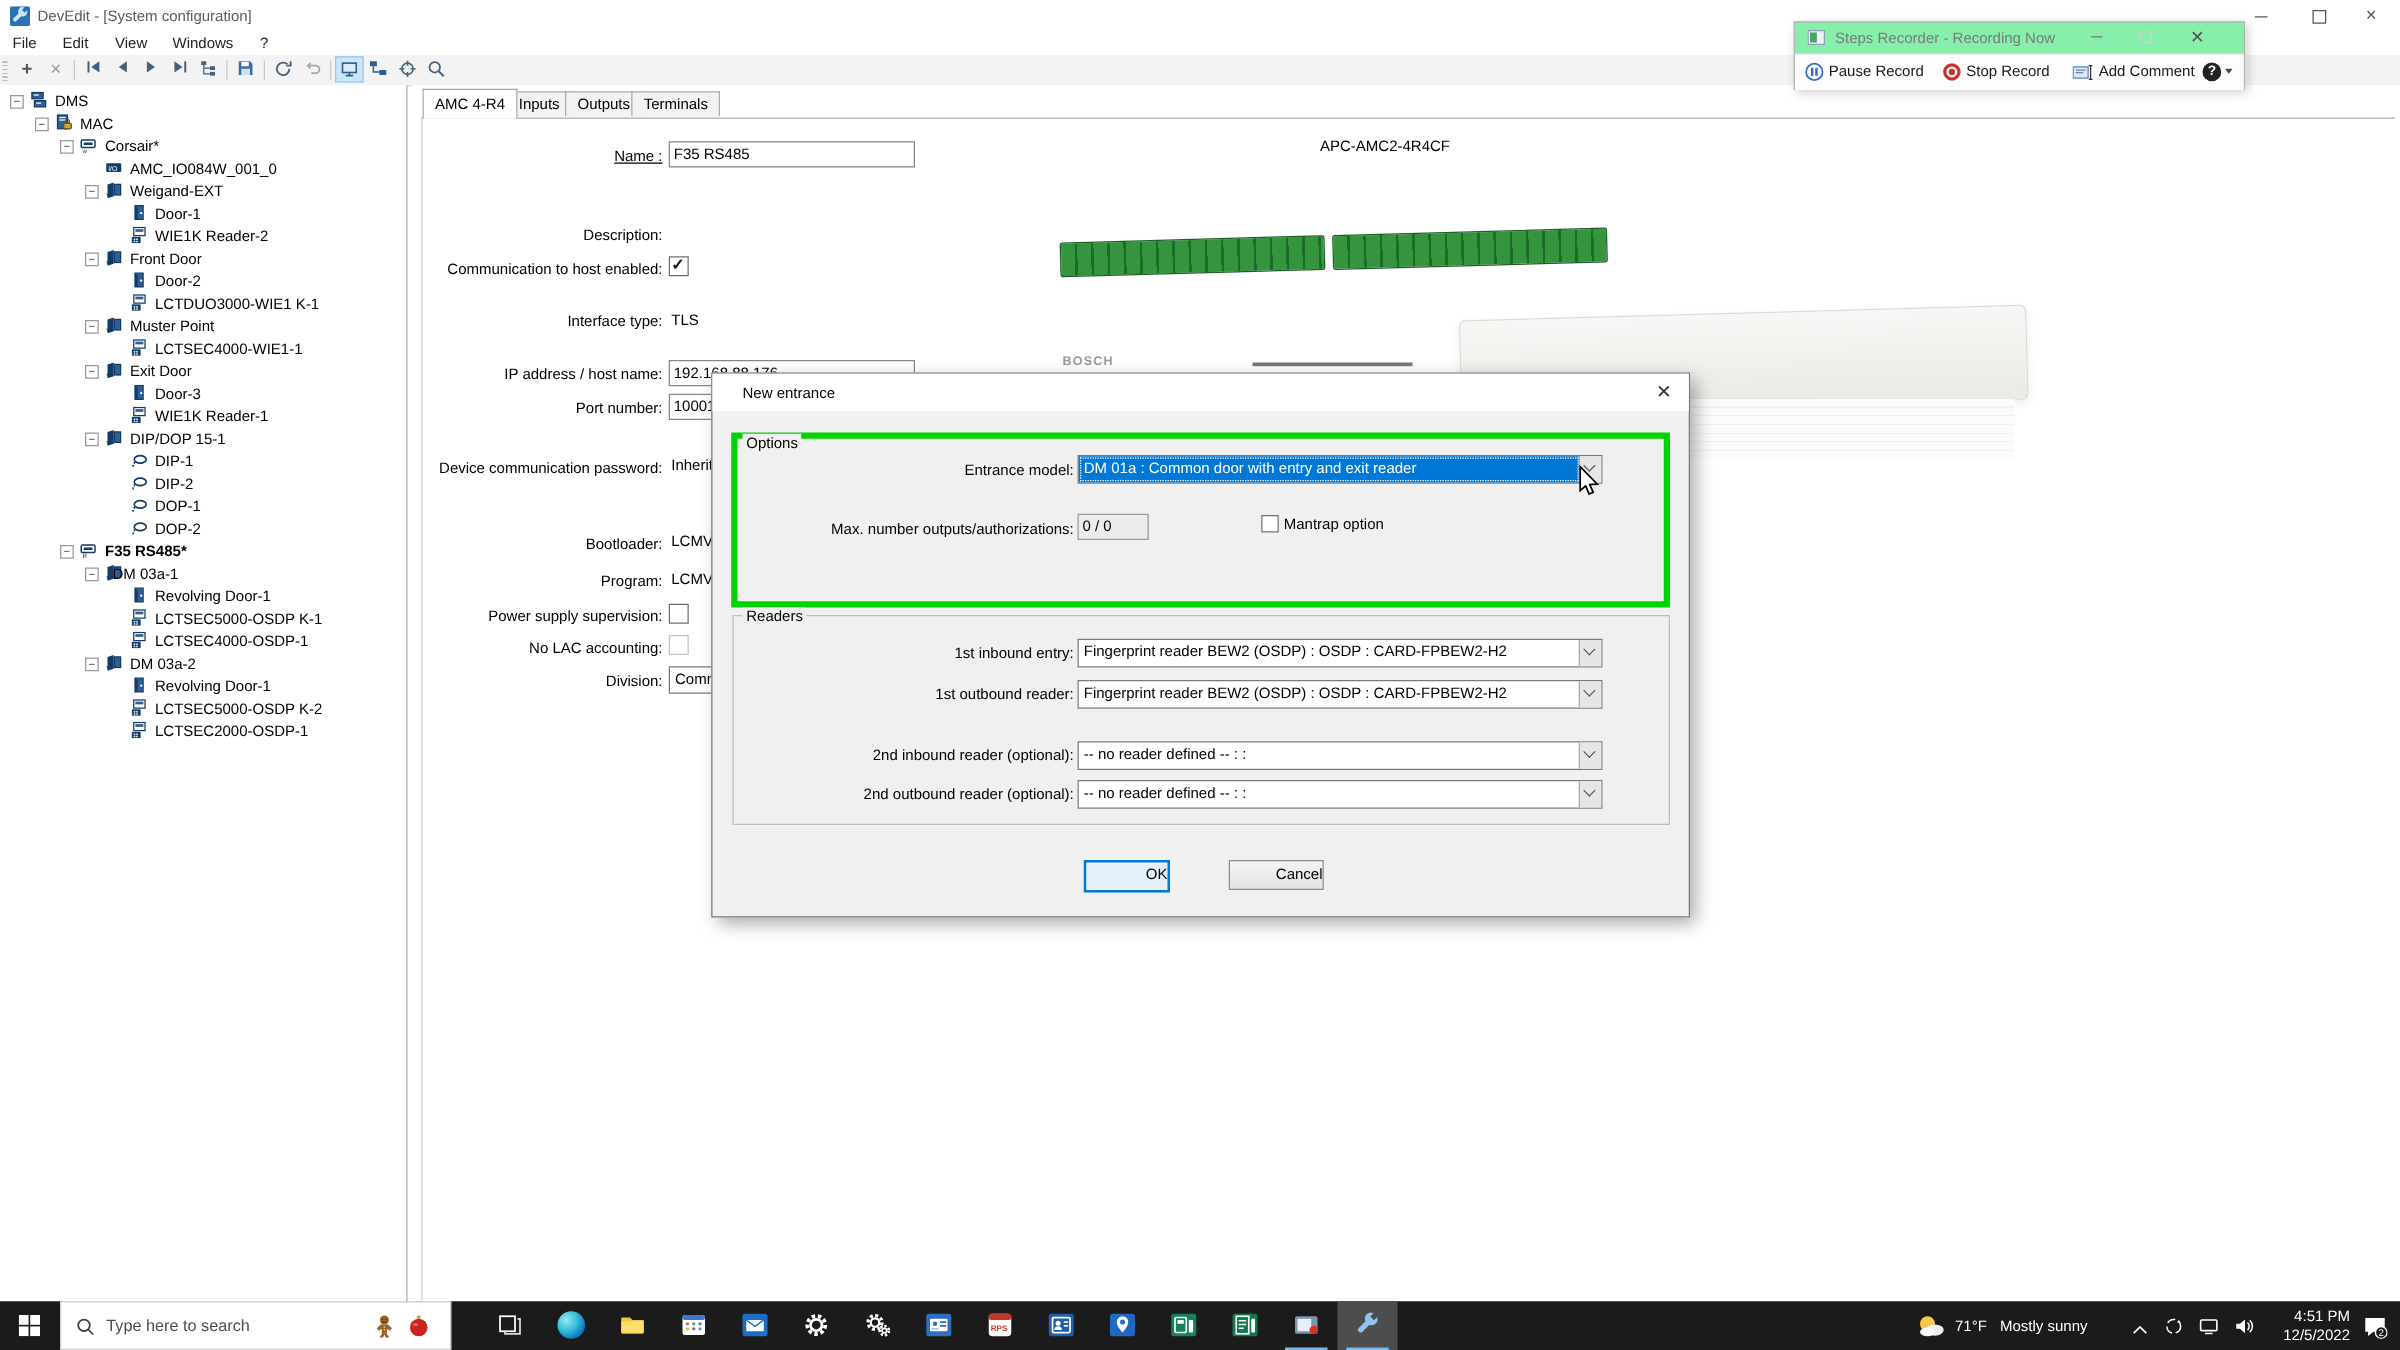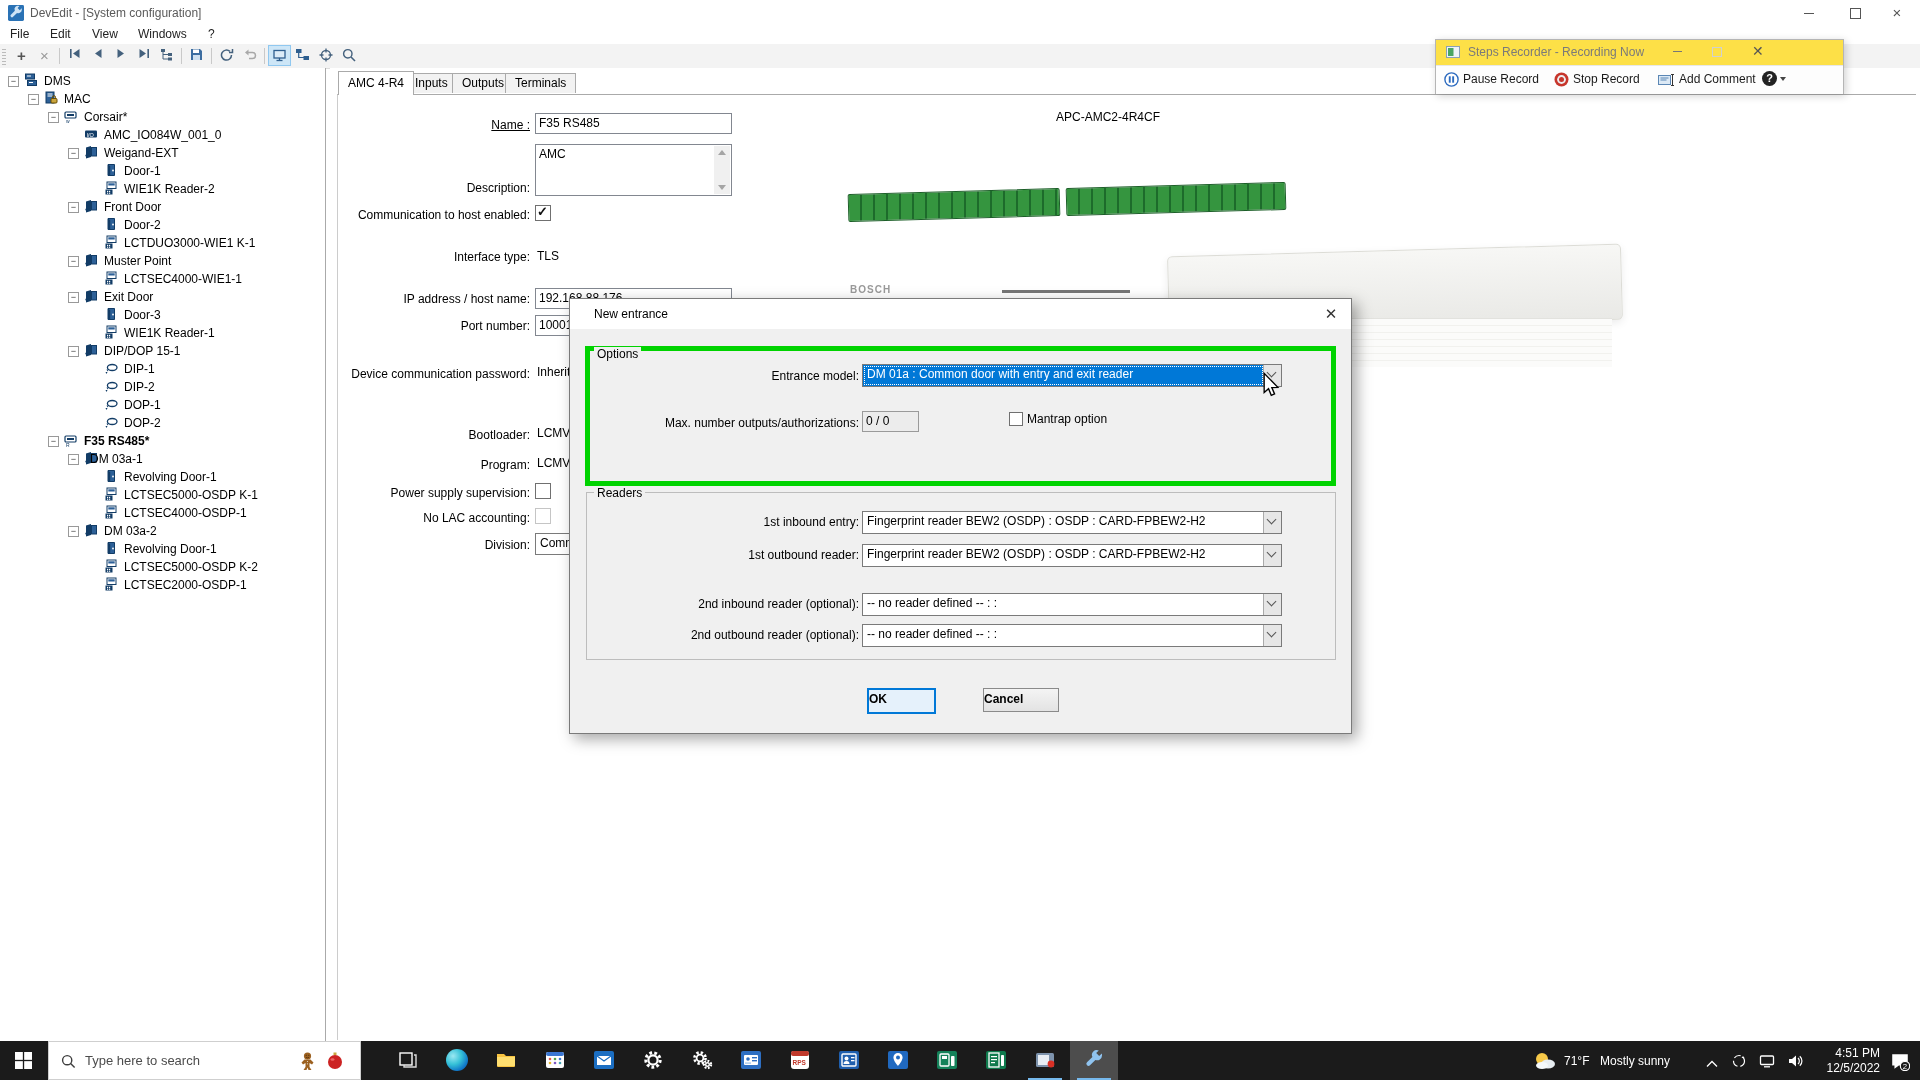--- a/index.html
+++ b/index.html
@@ -60,26 +60,26 @@
   
   #dialog{position:absolute;left:569px;top:298px;width:781px;height:434px;background:#f0f0f0;
     border:1px solid #7a7a7a;box-shadow:5px 5px 14px rgba(0,0,0,.35);z-index:10;}
   #dlg-title{position:absolute;left:0;top:0;width:100%;height:30px;background:#fff;}
   #dlg-title-text{position:absolute;left:24px;top:8px;}
   #dlg-close{position:absolute;right:10px;top:5px;width:20px;height:20px;text-align:center;line-height:20px;font-size:15px;color:#333;}
   .groupbox{position:absolute;border:1px solid #bdbdbd;}
   .grouplabel{position:absolute;background:#f0f0f0;padding:0 3px;white-space:nowrap;}
   #greenbox{position:absolute;left:15px;top:47px;width:741px;height:130px;border:5px solid #00d300;}
   .dlabel{position:absolute;width:259px;text-align:right;white-space:nowrap;}
-  .btn{position:absolute;height:22px;text-align:left;line-height:20px;background:linear-gradient(#f4f4f4,#e3e3e3);
-    border:1px solid #8a8a8a;font-weight:bold;}
+  .btn{position:absolute;height:22px;text-align:right;line-height:20px;background:linear-gradient(#f4f4f4,#e3e3e3);
+    border:1px solid #8a8a8a;}
   .btn.default{background:#e5f1fb;border:2px solid #0078d7;line-height:18px;}
   
-  #steps{position:absolute;left:1435px;top:39px;width:359px;height:53px;background:#fde047;border:1px solid #b5b5b5;
-    box-shadow:2px 2px 8px rgba(0,0,0,.18);z-index:20;padding-left:48px;}
+  #steps{position:absolute;left:1435px;top:17px;width:359px;height:53px;background:#86efac;border:1px solid #b5b5b5;
+    box-shadow:2px 2px 8px rgba(0,0,0,.18);z-index:20;}
   #steps-toolbar{position:absolute;left:0;top:25px;width:100%;height:28px;border-top:1px solid #e8e8e8;background:#fdfdfd;}
   .steps-item{position:absolute;top:6px;white-space:nowrap;color:#1a1a1a;}
   .helpdot{display:inline-block;width:15px;height:15px;border-radius:50%;background:#222;color:#fff;
     font-size:11px;line-height:15px;text-align:center;font-weight:bold;}
   .dropcaret{display:inline-block;width:0;height:0;border-left:3.5px solid transparent;border-right:3.5px solid transparent;
     border-top:4px solid #444;margin-left:3px;vertical-align:middle;}
   
   #taskbar{position:absolute;left:0;top:1041px;width:1920px;height:39px;background:#1b1b1b;z-index:30;}
   #startbtn{position:absolute;left:0;top:0;width:48px;height:39px;}
   #startbtn svg{position:absolute;left:15px;top:11px;}
@@ -458,26 +458,20 @@
     <div class="flabel" style="left:-90px;top:224px;">IP address / host name:</div>
     <div class="flabel" style="left:-90px;top:251px;">Port number:</div>
     <div class="flabel" style="left:-90px;top:299px;">Device communication password:</div>
     <div class="flabel" style="left:-90px;top:360px;">Bootloader:</div>
     <div class="flabel" style="left:-90px;top:390px;">Program:</div>
     <div class="flabel" style="left:-90px;top:418px;">Power supply supervision:</div>
     <div class="flabel" style="left:-90px;top:443px;text-align:right;">No LAC accounting:</div>
     <div class="flabel" style="left:-90px;top:470px;">Division:</div>
 
     <div class="tbox" style="left:205px;top:45px;width:189px;height:15px;"><span>F35 RS485</span></div>
-    <div class="tbox" style="left:205px;top:76px;width:189px;height:46px;"><span>AMC</span>
-      <span class="vscroll">
-          <span class="sarr up"></span>
-          <span class="sarr dn"></span>
-        </span>
-    </div>
     <span class="cbx checked" style="left:205px;top:137px;" id="cb-comm"></span>
     <div class="statictext" style="left:207px;top:181px;">TLS</div>
     <div class="tbox" style="left:205px;top:220px;width:189px;height:15px;"><span>192.168.88.176</span></div>
     <div class="tbox" style="left:205px;top:247px;width:189px;height:15px;"><span>10001</span></div>
     <div class="statictext" style="left:207px;top:297px;">Inherit</div>
     <div class="statictext" style="left:207px;top:358px;">LCMV0</div>
     <div class="statictext" style="left:207px;top:388px;">LCMV6</div>
     <span class="cbx" style="left:205px;top:415px;"></span>
     <span class="cbx disabled" style="left:205px;top:440px;"></span>
     <div class="combo" style="left:205px;top:465px;width:196px;height:20px;">

